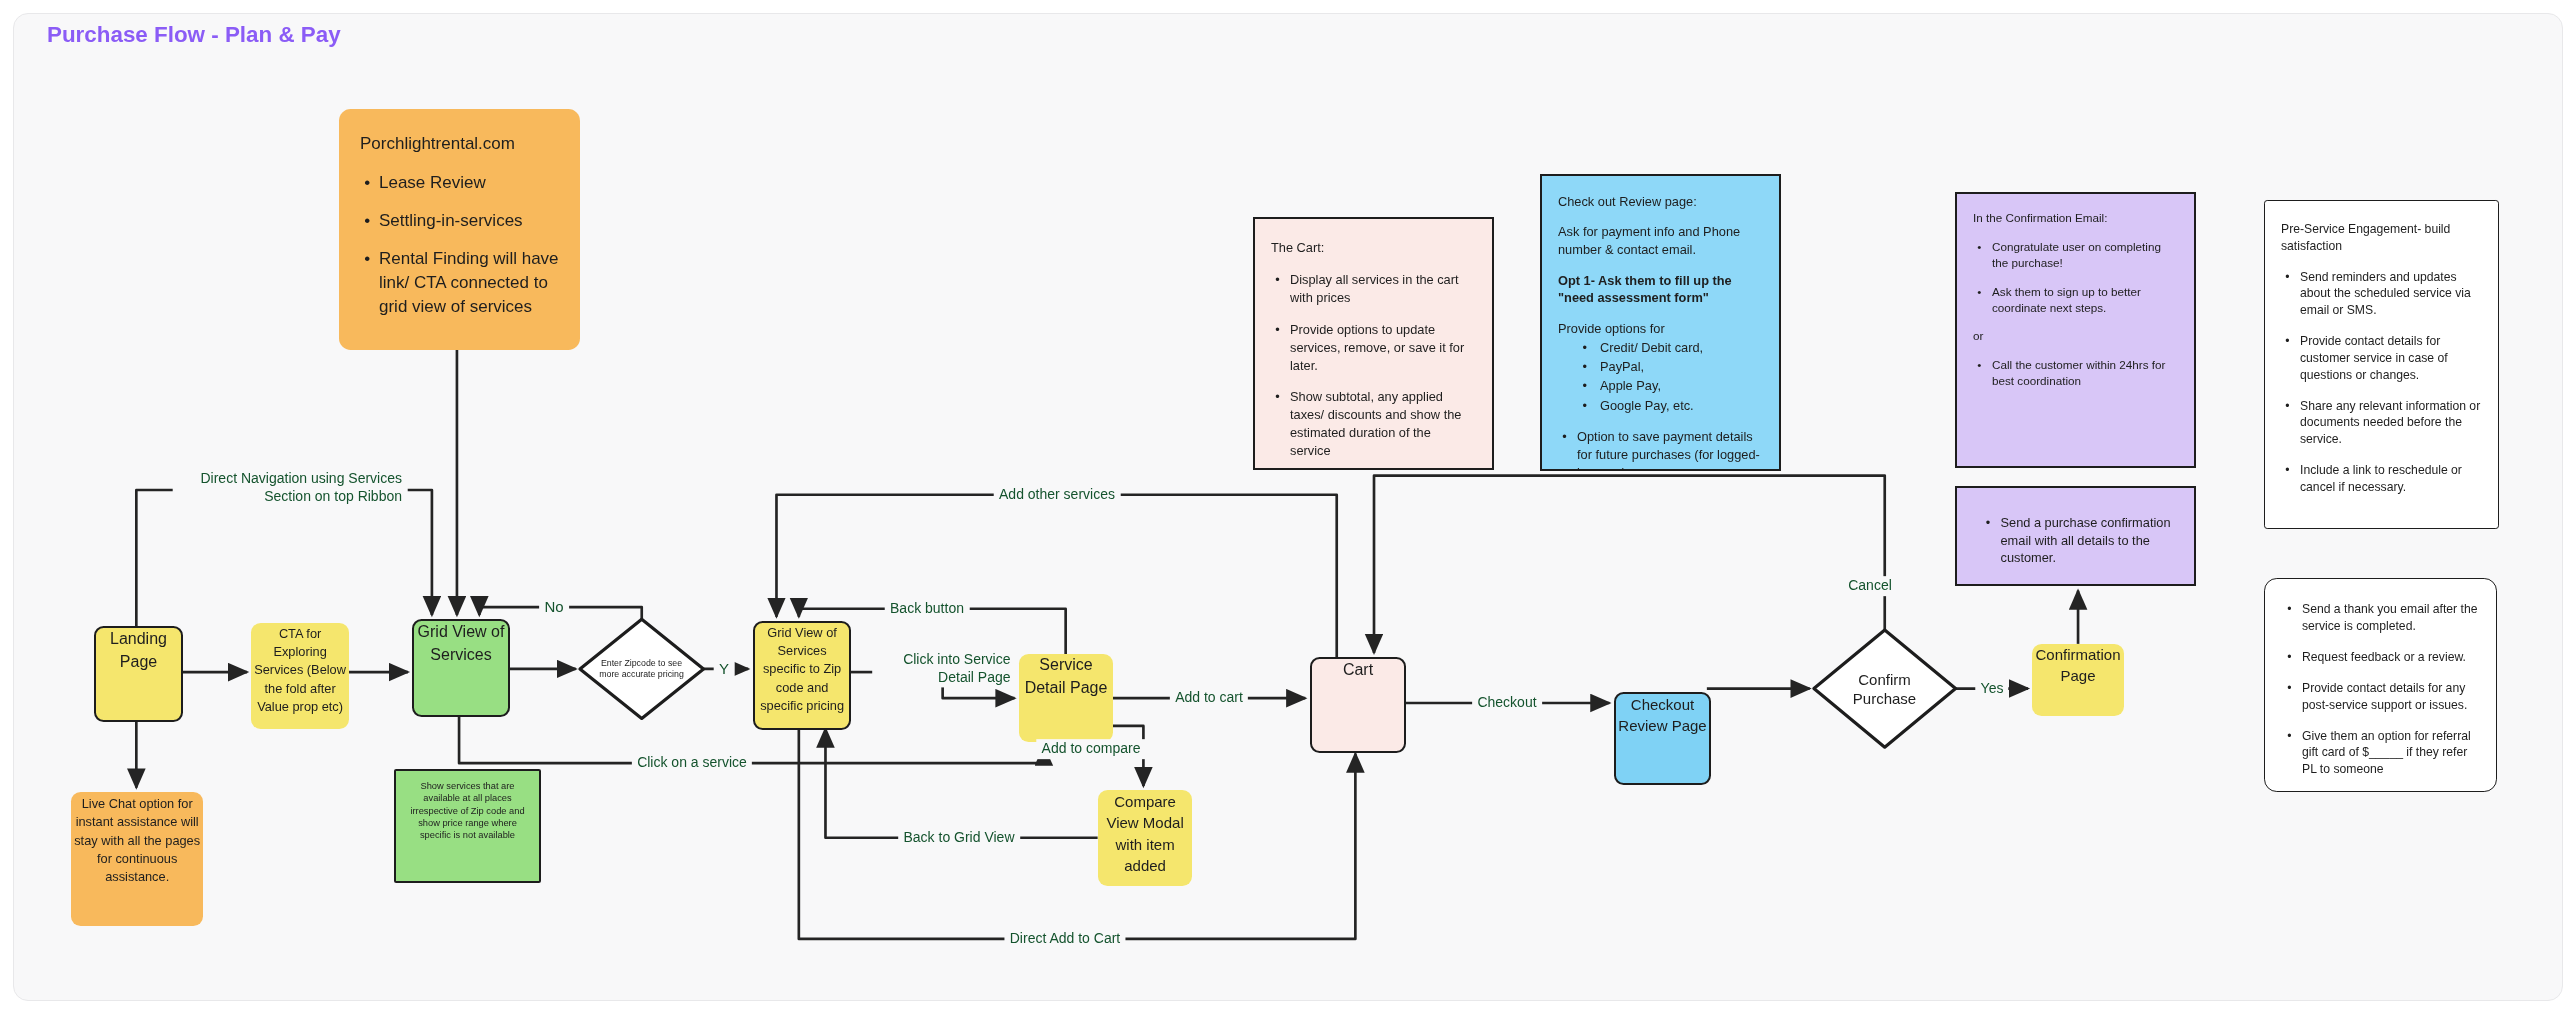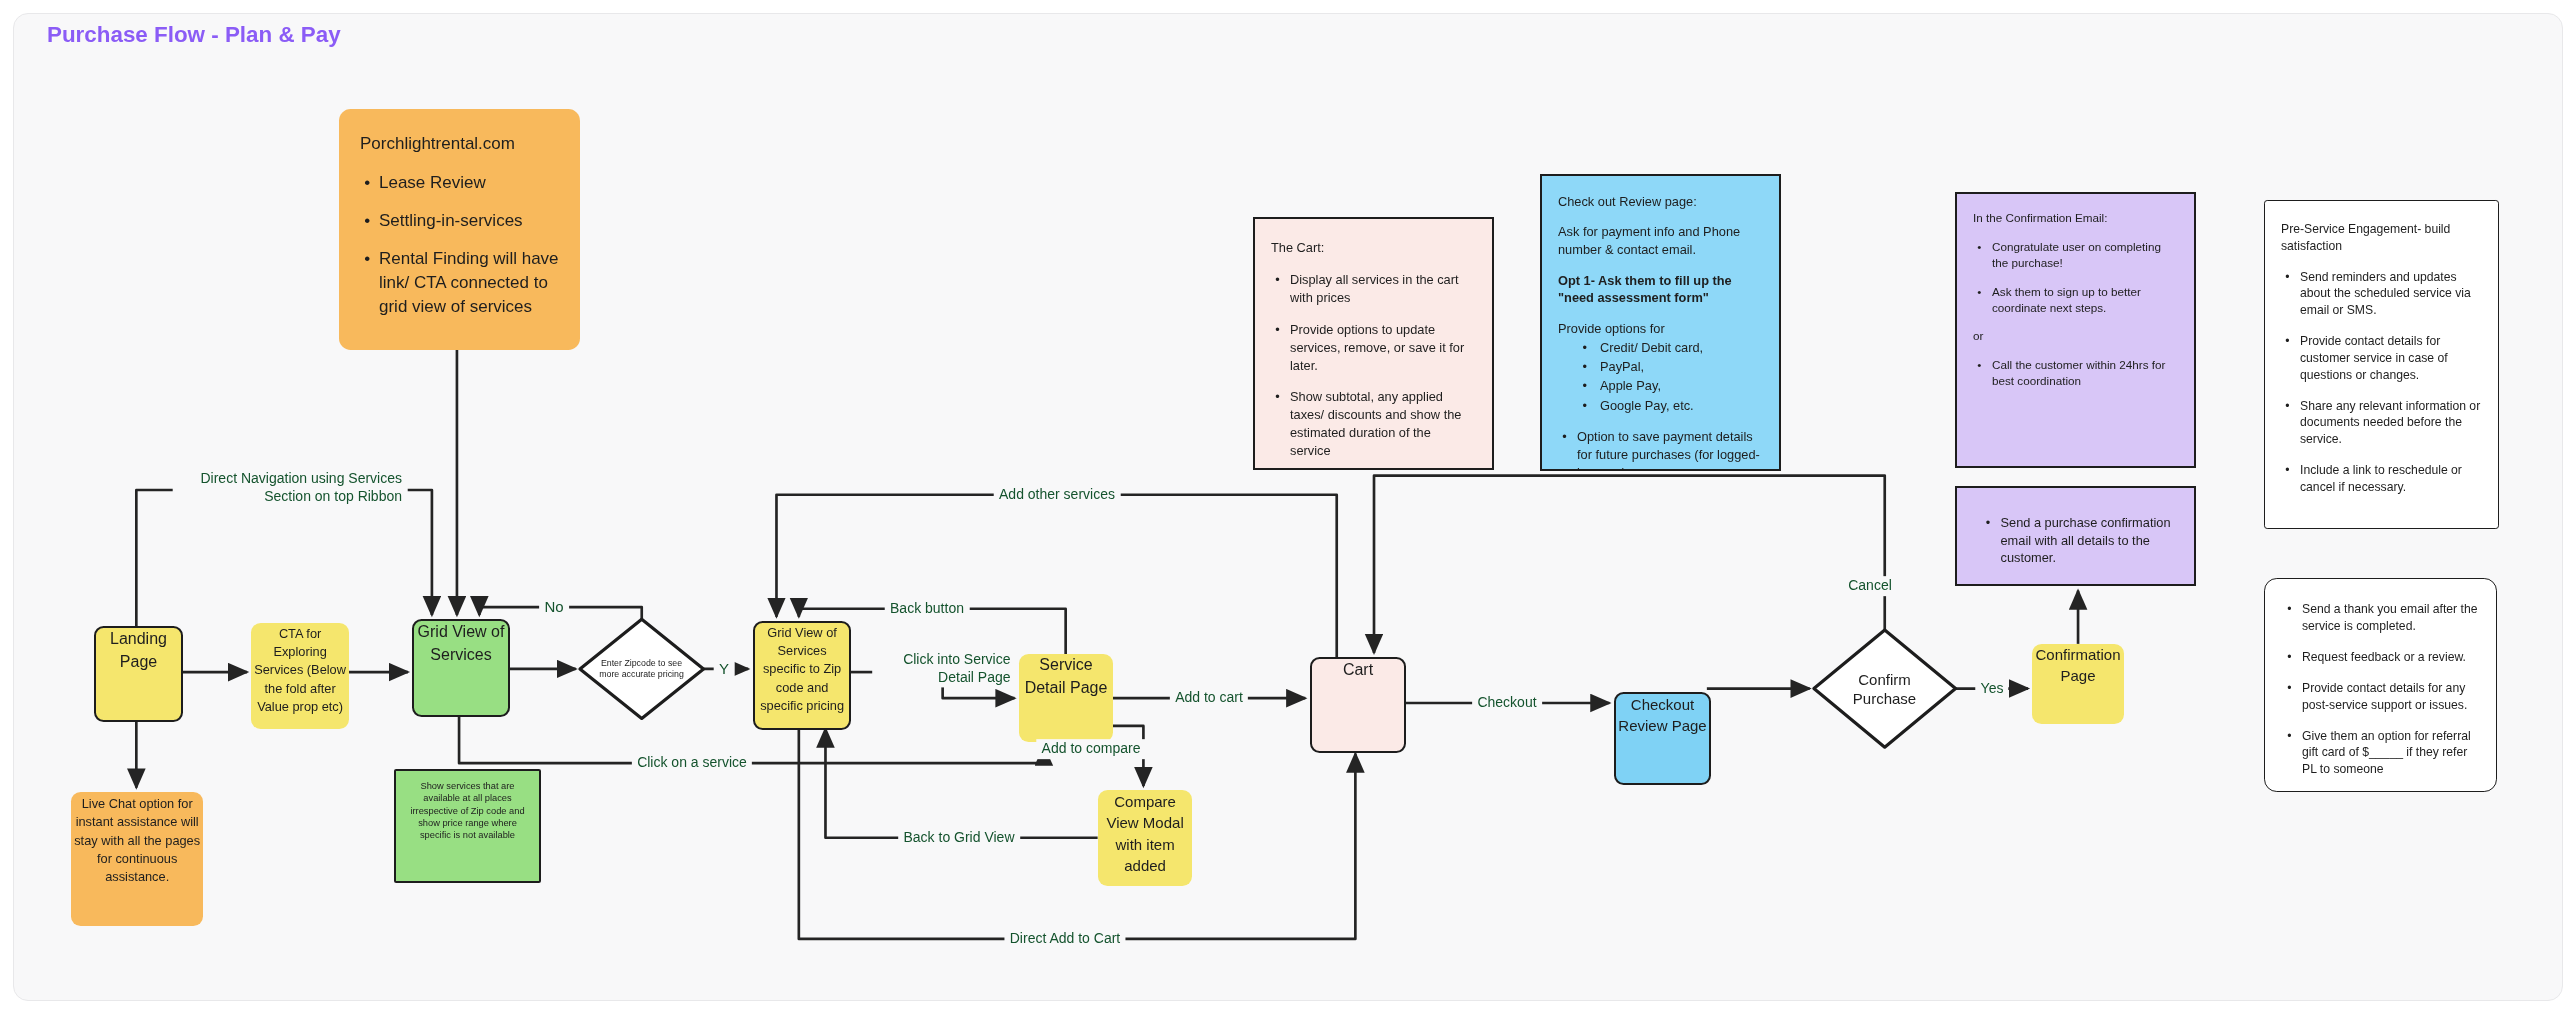--- a/index.html
+++ b/index.html
@@ -180,21 +180,21 @@
     </div>
 
   <div class="node bluefill bordered" style="left:1614px;top:656px;width:93px;height:89px;font-size:15px;">
       <span>Checkout Review Page</span>
     </div>
 
   <div class="dtext" style="left:1826px;top:657px;width:117px;height:64px;font-size:15px;">
       <span>Confirm Purchase</span>
     </div>
 
-  <div class="node yellow" style="left:2032px;top:644px;width:92px;height:80px;font-size:15px;">
+  <div class="node yellow" style="left:2032px;top:644px;width:92px;height:72px;font-size:15px;">
       <span>Confirmation Page</span>
     </div>
 
   <div class="node green bordered" style="left:394px;top:769px;width:125px;height:92px;font-size:9.3px;line-height:1.32;padding:9px;border-radius:2.1px;">
       <span>Show services that are available at all places irrespective of Zip code and show price range where specific is not available</span>
     </div>
 
   <div class="node orangefill" style="left:71px;top:792px;width:126px;height:128px;font-size:12.8px;padding:3.2px;">
       <span>Live Chat option for instant assistance will stay with all the pages for continuous assistance.</span>
     </div>

